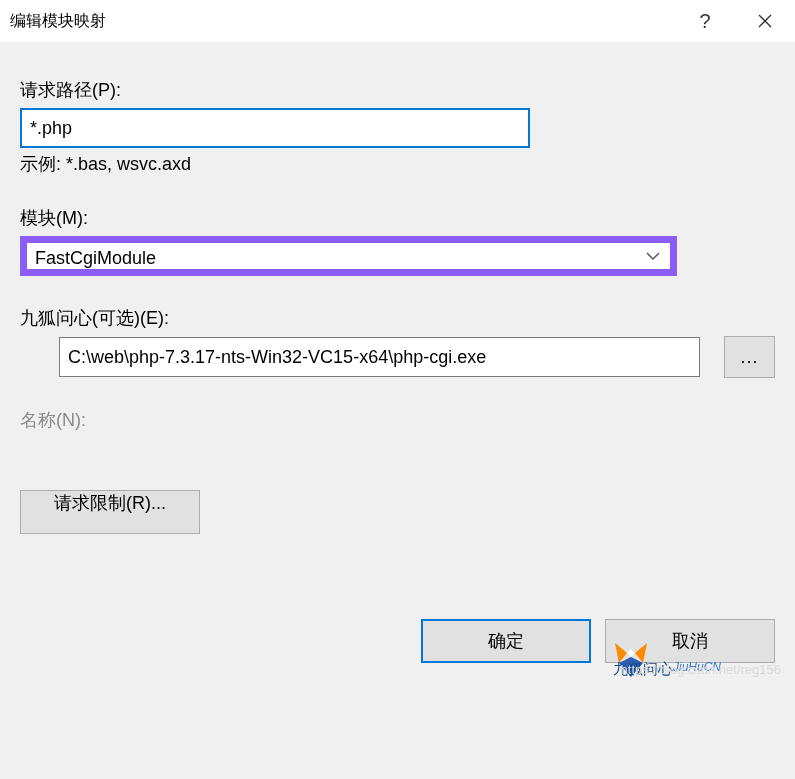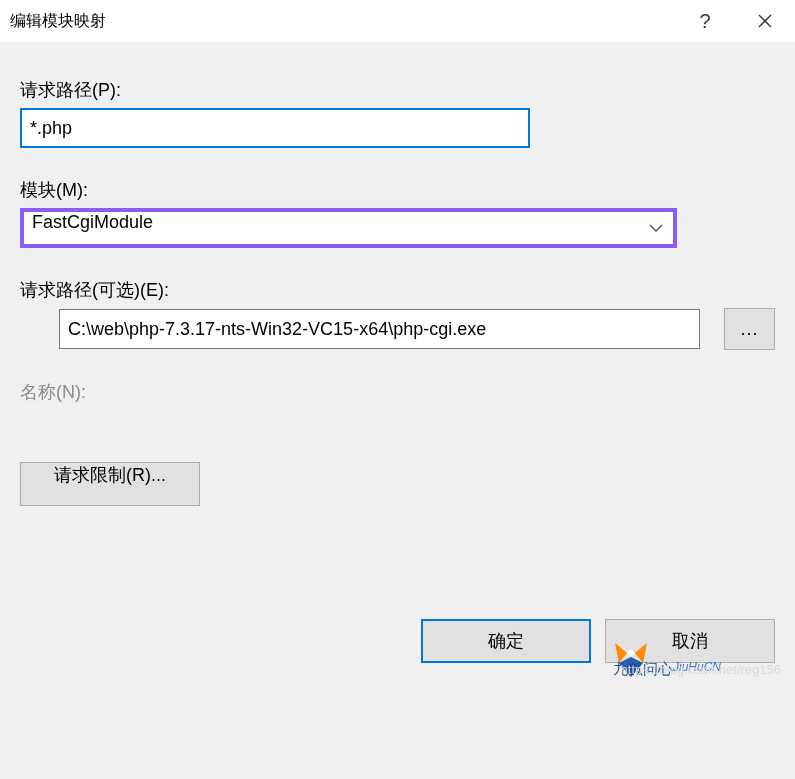--- a/index.html
+++ b/index.html
@@ -84,27 +84,27 @@
     font-size: 18px;
     color: #000;
     margin-top: 4px;
   }
   .group {
     margin-bottom: 30px;
   }
   .select {
     width: 657px;
     height: 40px;
-    border: 4px solid #8b5cf6;
+    border: 7px solid #8b5cf6;
     background: #ffffff;
     font-size: 18px;
     padding: 0 8px;
     color: #000;
     display: flex;
-    align-items: flex-start;
+    align-items: flex-end;
     position: relative;
   }
   .select .chevron {
     position: absolute;
     right: 10px;
     top: 50%;
     transform: translateY(-50%);
   }
   .exe-row {
     display: flex;
@@ -237,34 +237,35 @@
     </div>
   </div>
 
   <div class="content">
 
     <div class="group">
       <div class="label">请求路径(P):</div>
       <div class="input-text focused">
         <span>*.php</span>
       </div>
+      <div class="hint">示例: *.bas, wsvc.axd</div>
     </div>
 
     <div class="group">
       <div class="label">模块(M):</div>
       <div class="select">
         <span>FastCgiModule</span>
         <svg class="chevron" width="14" height="8" viewBox="0 0 14 8">
           <polyline points="1,1 7,7 13,1" fill="none" stroke="#5a5a5a" stroke-width="1.5"></polyline>
         </svg>
       </div>
     </div>
 
     <div class="group">
-      <div class="label">请求路径(可选)(E):</div>
+      <div class="label">九狐问心(可选)(E):</div>
       <div class="exe-row">
         <div class="exe-input">
           <span>C:\web\php-7.3.17-nts-Win32-VC15-x64\php-cgi.exe</span>
         </div>
         <div class="browse-btn">
           <span>...</span>
         </div>
       </div>
     </div>
 

